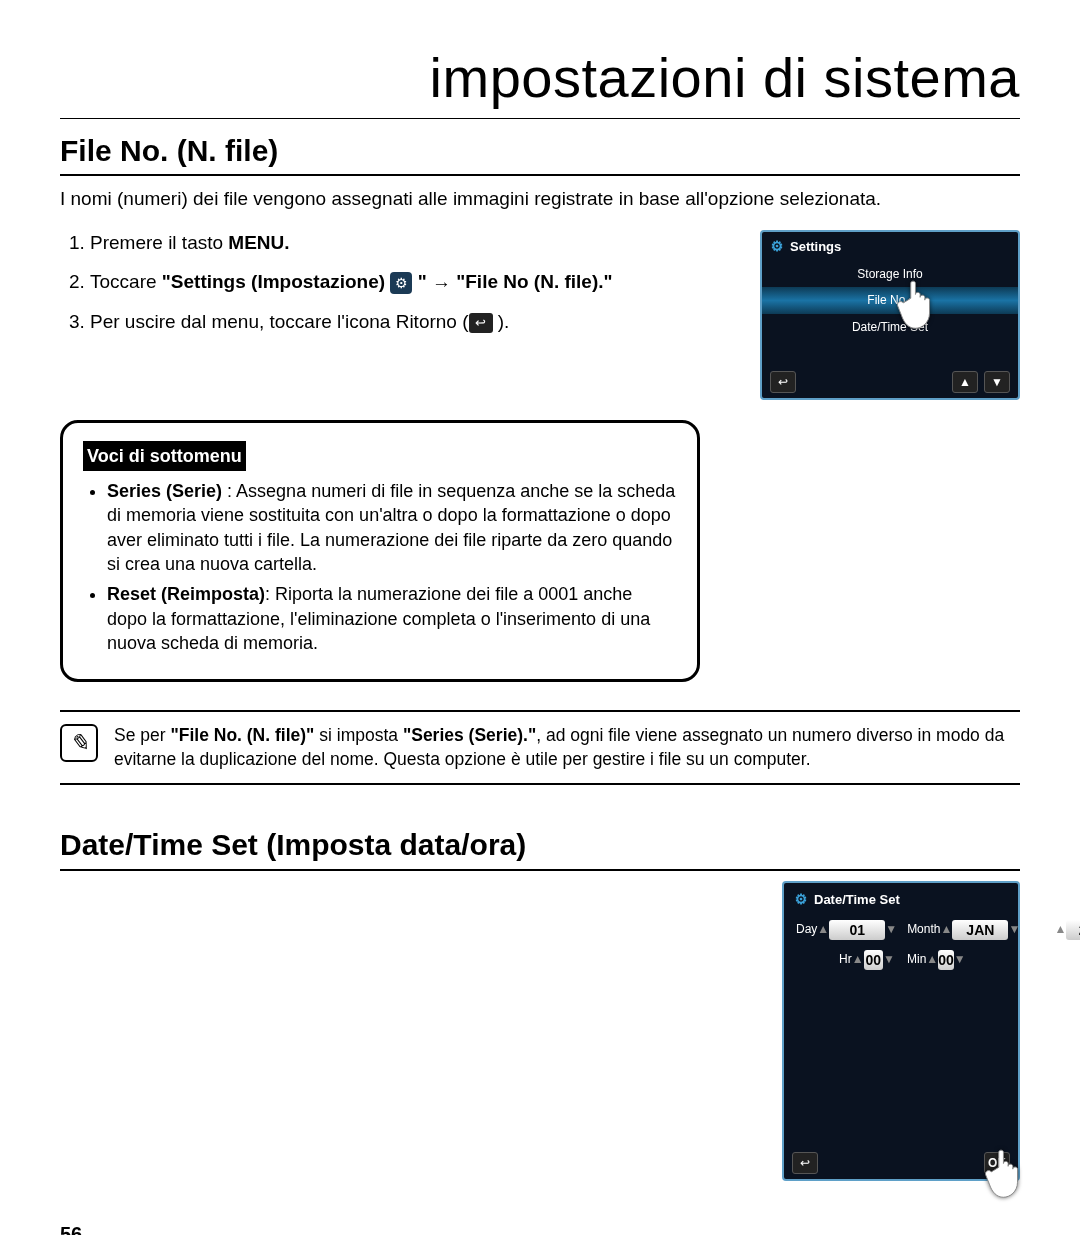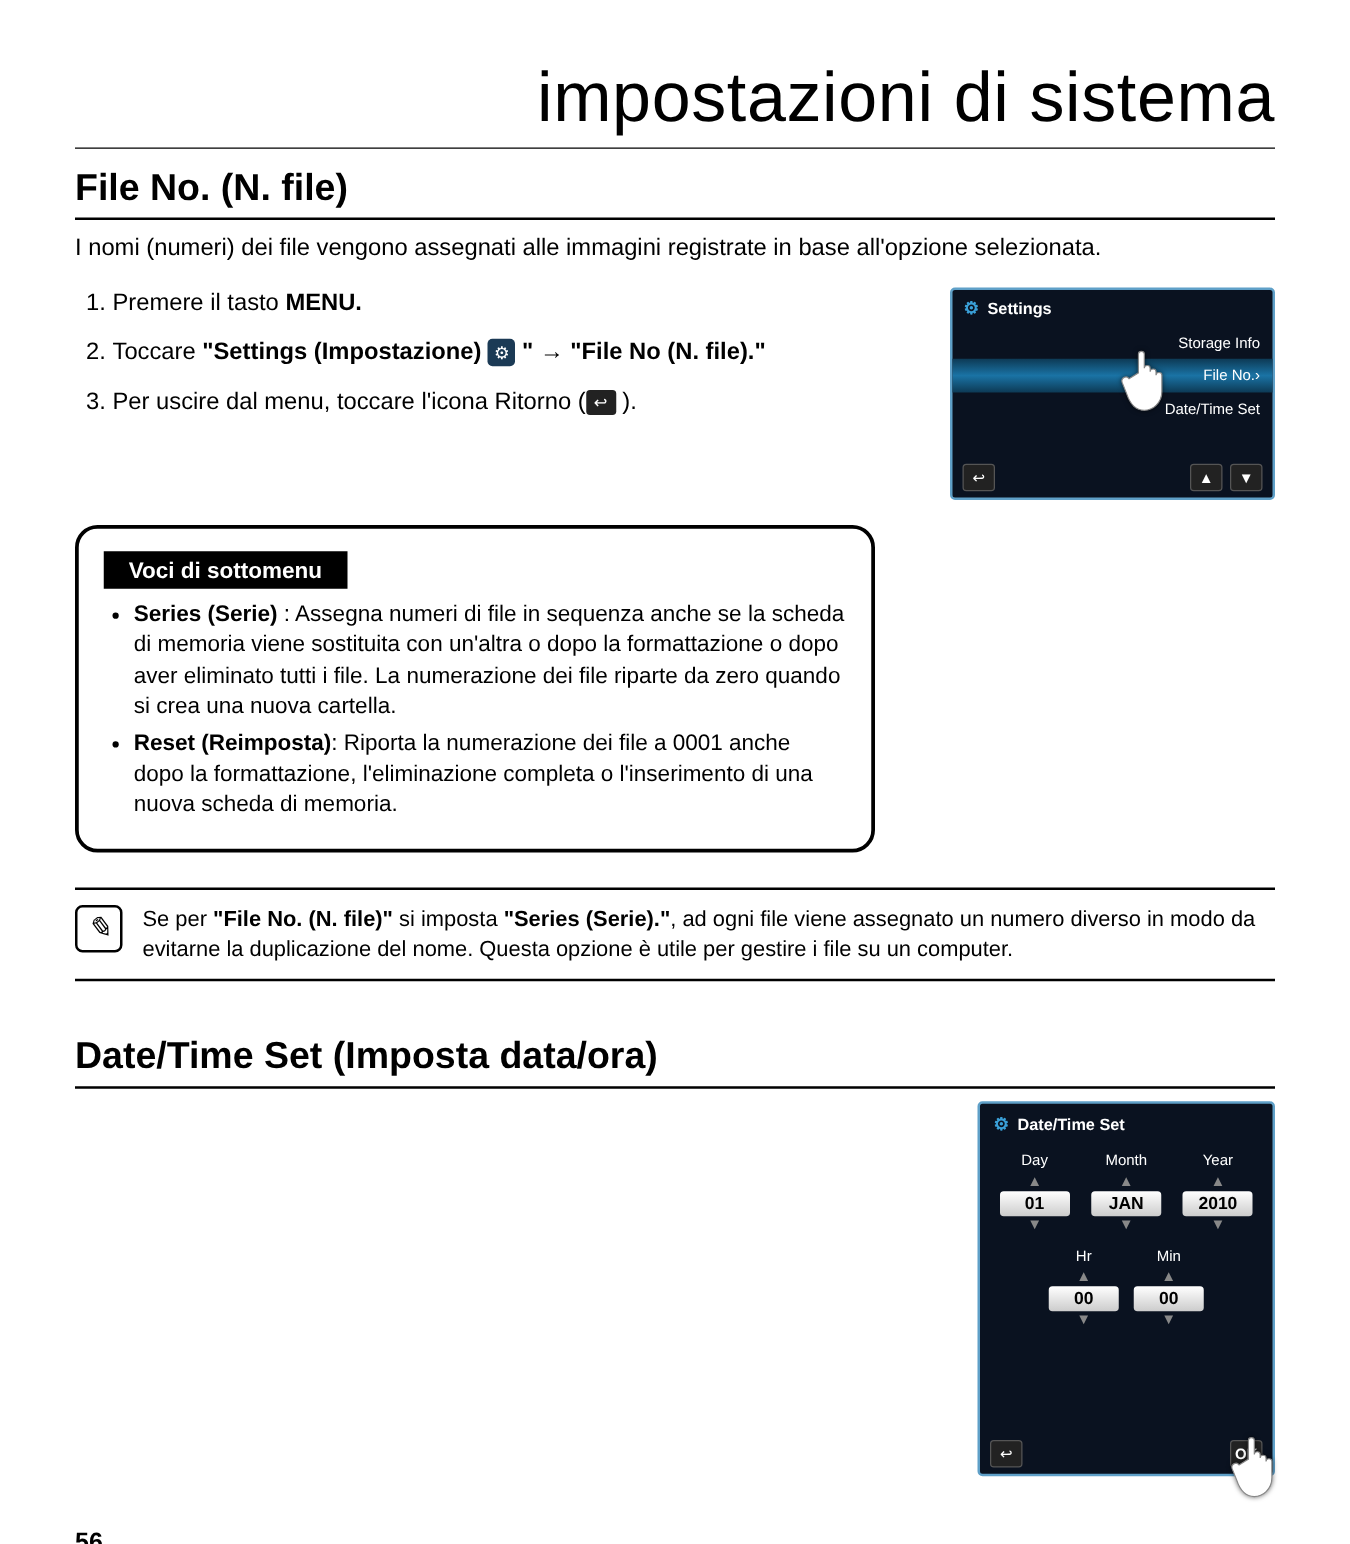--- a/index.html
+++ b/index.html
@@ -73,21 +73,21 @@
     font-weight: bold;
     gap: 6px;
   }
   .gear-small {
     width: 14px; height: 14px;
     display: inline-flex; align-items:center; justify-content:center;
     color:#3aa0d8; font-size:14px;
   }
   .screen-list .row-item {
     padding: 5px 10px;
-    display: flex; justify-content: flex-end; align-items:center;
+    display: flex; justify-content: center; align-items:center;
     font-size: 12px;
   }
   .row-item.selected {
     background: linear-gradient(#0d3a55,#1a73a5,#0d3a55);
   }
   .chevron { font-size: 12px; }
   .screen-footer {
     position: absolute; left:0; right:0; bottom:0;
     display:flex; justify-content:space-between; padding:5px 8px;
   }
@@ -109,21 +109,21 @@
     border-radius: 18px;
     padding: 18px 20px 18px 20px;
     width: 640px;
     margin-top: 20px;
     margin-bottom: 28px;
   }
   .submenu-label {
     display: inline-block;
     background: #000;
     color: #fff;
-    padding: 3px 20px;
+    padding: 3px 4px;
     font-weight: bold;
     font-size: 18px;
     margin-bottom: 8px;
   }
   .submenu-box ul { list-style: disc; padding-left: 24px; font-size: 18px; }
   .submenu-box li { margin-bottom: 6px; }
   
   .note-row {
     display:flex; gap:16px; align-items:flex-start;
     border-top:2px solid #000; border-bottom:2px solid #000;
@@ -140,21 +140,21 @@
   
   .screen2 { width: 238px; height: 300px; margin-left:auto; }
   .dt-header { display:flex; align-items:center; gap:6px; padding:8px 10px; font-weight:bold; }
   .dt-grid {
     display:grid; grid-template-columns: repeat(3, 1fr);
     gap: 6px 10px;
     padding: 4px 12px 6px 12px;
     text-align:center;
   }
   .dt-spin {
-    display:flex; flex-direction:column; align-items:center;
+    display:flex; align-items:center;
   }
   .dt-label { font-size:12px; margin-bottom:2px; }
   .spin-btn { color:#888; font-size:12px; height:14px; line-height:12px; }
   .spin-val {
     background: linear-gradient(#fff,#ccc);
     color:#000; font-weight:bold;
     width: 56px; height:20px; border-radius:3px;
     display:flex; align-items:center; justify-content:center;
     font-size:14px;
   }

